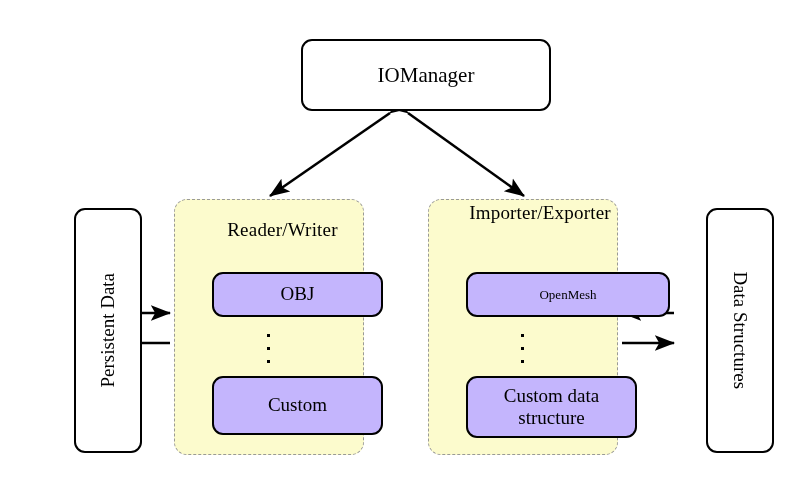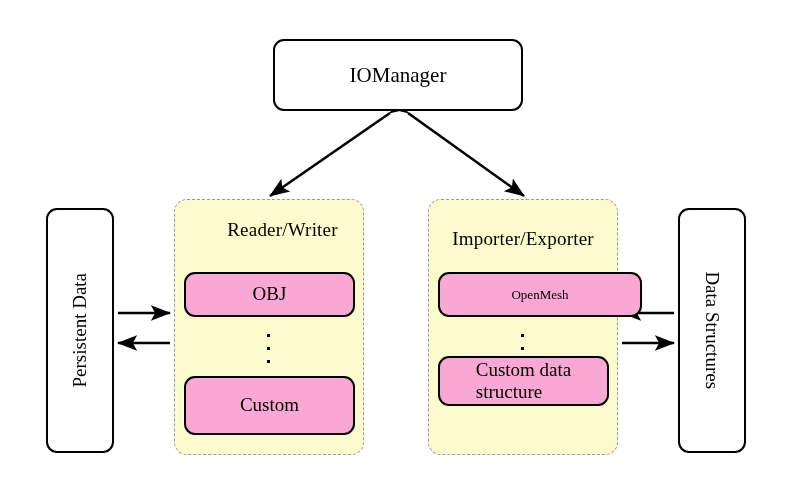--- a/index.html
+++ b/index.html
@@ -29,36 +29,38 @@
     pointer-events: none;
   }
 
   
   .node {
     position: absolute;
     box-sizing: border-box;
     display: flex;
     align-items: center;
     justify-content: center;
+    text-align: center;
     line-height: 1.18;
+    margin-left: 28px;
   }
   .node.manager {
     border: 2.6px solid #000000;
     border-radius: 11px;
     background: #ffffff;
   }
   .node.side {
     border: 2.6px solid #000000;
     border-radius: 11px;
     background: #ffffff;
   }
   .node.inner {
     border: 2.6px solid #000000;
     border-radius: 11px;
-    background: #f9a8d4;
+    background: #c4b5fd;
   }
 
   .panel {
     position: absolute;
     box-sizing: border-box;
     border: 1.6px dashed #9a9a96;
     border-radius: 13px;
     background: #fcfbcd;
   }
   .panel-title {
@@ -94,28 +96,28 @@
   
   #io-manager      { left: 273px; top: 39px;  width: 250px; height: 72px;  font-size: 21px; }
 
   #persistent-data { left: 46px;  top: 208px; width: 68px;  height: 245px; }
   #data-structures { left: 678px; top: 208px; width: 68px;  height: 245px; }
 
   #panel-rw        { left: 174px; top: 199px; width: 190px; height: 256px; }
   #panel-ie        { left: 428px; top: 199px; width: 190px; height: 256px; }
 
   #title-rw        { left: 174px; top: 219px; width: 217px; }
-  #title-ie        { left: 428px; top: 228px; width: 190px; }
+  #title-ie        { left: 428px; top: 202px; width: 190px; padding-left: 17px; }
 
   #box-obj         { left: 184px; top: 272px; width: 171px; height: 45px; font-size: 19px; }
   #box-custom-file { left: 184px; top: 376px; width: 171px; height: 59px; font-size: 19px; }
   #dots-rw         { left: 258px; top: 334px; width: 20px;  height: 29px; }
 
   #box-openmesh    { left: 438px; top: 272px; width: 204px; height: 45px; font-size: 13px; }
-  #box-custom-ds   { left: 438px; top: 356px; width: 171px; height: 50px; font-size: 19px; }
+  #box-custom-ds   { left: 438px; top: 376px; width: 171px; height: 62px; font-size: 19px; }
   #dots-ie         { left: 512px; top: 334px; width: 20px;  height: 29px; }
 </style>
 </head>
 <body>
 
 <div id="diagram">
 
   <svg class="arrows" viewBox="0 0 800 489">
     <defs>
       <marker id="ah" markerWidth="9" markerHeight="9" refX="7.4" refY="3.4" orient="auto" markerUnits="strokeWidth">

